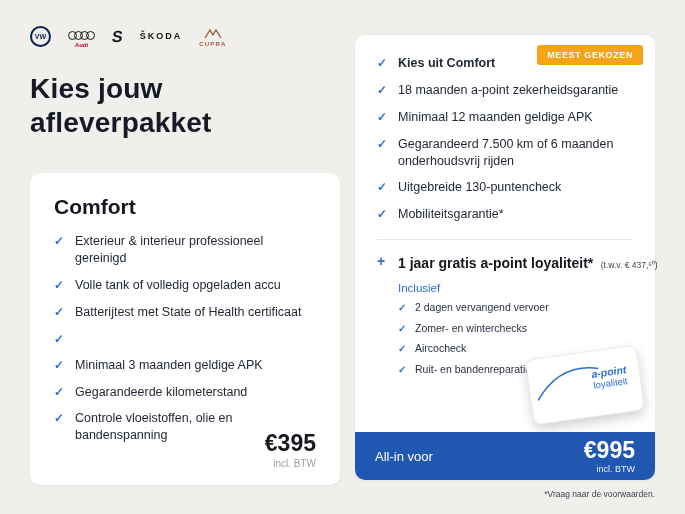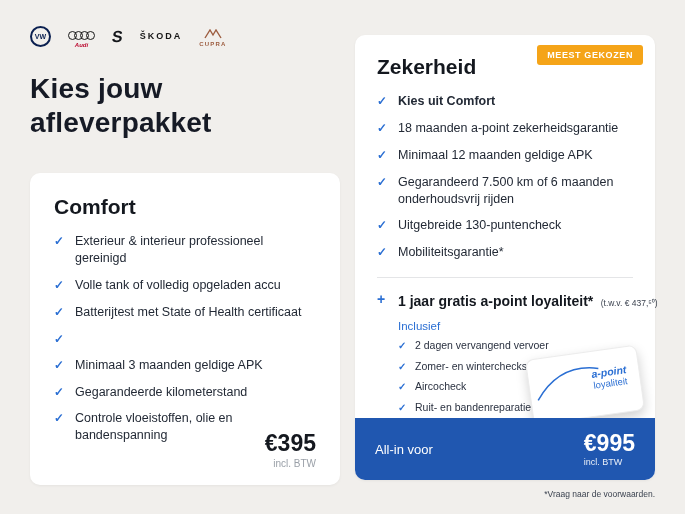--- a/index.html
+++ b/index.html
@@ -62,27 +62,27 @@
     position: absolute; right: 14px; bottom: 62px; width: 112px; height: 66px;
     background: #fff; border: 1px solid #ececec; border-radius: 8px;
     box-shadow: 0 5px 12px rgba(0,0,0,0.18); transform: rotate(-8deg);
   }
   .loyalty-card .swoosh { position: absolute; left: 0; top: 0; width: 100%; height: 100%; }
   .loyalty-card .card-text { position: absolute; right: 12px; top: 16px; text-align: center; color: #2b6fd3; }
   .loyalty-card .card-text .l1 { font-size: 10.5px; font-style: italic; font-weight: 700; }
   .loyalty-card .card-text .l2 { font-size: 9.5px; }
   
   .footer-bar {
-    position: absolute; left: 0; bottom: 0; width: 100%; height: 62px;
+    position: absolute; left: 0; bottom: 0; width: 100%; height: 48px;
     background: #2057b0; border-radius: 0 0 10px 10px;
     display: flex; align-items: center; justify-content: space-between;
     padding: 0 20px; color: #fff;
   }
   .footer-label { font-size: 13px; }
-  .footer-price { text-align: left; }
+  .footer-price { text-align: right; }
   .footer-price .big { font-size: 23px; font-weight: 700; line-height: 1; }
   .footer-price .small { font-size: 9px; opacity: 0.9; margin-top: 2px; }
   
   .footnote { position: absolute; right: 30px; top: 489px; font-size: 8.5px; color: #3c4350; }
 </style>
 </head>
 <body>
 
 <div class="canvas">
 
@@ -150,21 +150,20 @@
       </li>
     </ul>
     <div class="price-block">
       <div class="price">€395</div>
       <div class="price-note">incl. BTW</div>
     </div>
   </div>
 
   <div class="card zekerheid-card">
     <div class="badge">MEEST GEKOZEN</div>
-    <h2 class="card-title">Zekerheid</h2>
     <ul class="checklist z-list">
       <li>
         <span class="check">✓</span>
         <span class="txt">Kies uit Comfort</span>
       </li>
       <li>
         <span class="check">✓</span>
         <span class="txt">18 maanden a-point zekerheidsgarantie</span>
       </li>
       <li>

